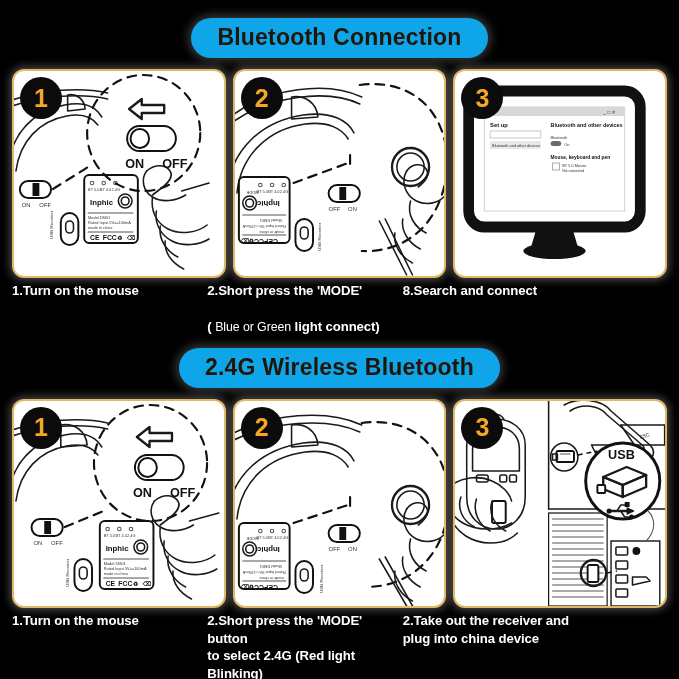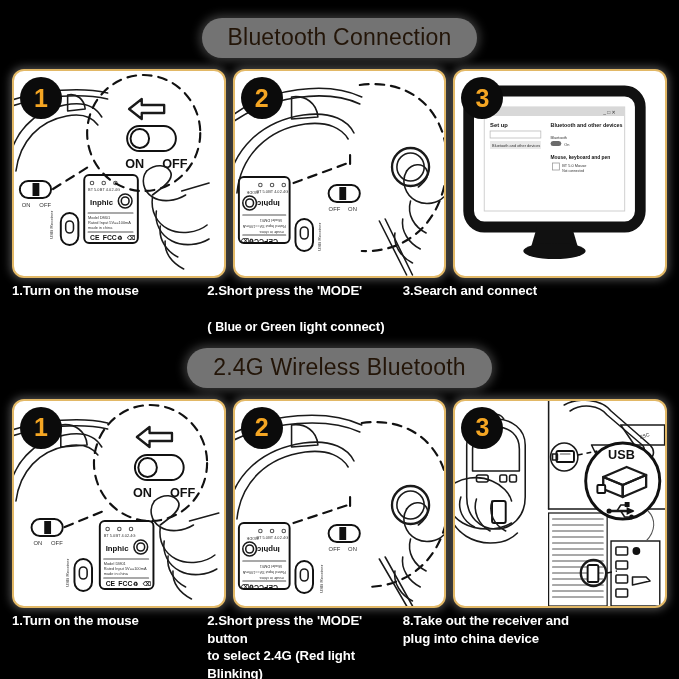--- a/index.html
+++ b/index.html
@@ -8,25 +8,25 @@
     background:#000000;
     font-family:"Liberation Sans", sans-serif;
     overflow:hidden;
     position:relative;
   }
   .page{position:relative;width:679px;height:679px;}
 
   
   .banner-row{display:flex;justify-content:center;align-items:center;}
   .banner{
-    background:#737373;
+    background:#0ea5e9;
     color:#231508;
     border-radius:22px;
     font-size:23px;
-    font-weight:400;
+    font-weight:700;
     letter-spacing:.2px;
     padding:7px 26px 9px 26px;
     line-height:1.05;
     white-space:nowrap;
     box-shadow:0 0 10px 3px rgba(255,255,255,.22);
   }
 
   
   .grid{
     display:flex;
@@ -64,21 +64,21 @@
     box-sizing:border-box;width:603px;
   }
   .caption{
     flex:1 1 0;
     color:#ffffff;
     font-size:13.2px;
     font-weight:700;
     line-height:1.35;
     letter-spacing:-.1px;
   }
-  .caption .light{font-weight:700;font-size:12.4px;}
+  .caption .light{font-weight:400;font-size:12.4px;}
 
   .sec1-wrap{padding-top:18px;}
   .sec2-wrap{padding-top:12px;}
   .banner-gap{height:11px;}
 
   
   .ln{fill:none;stroke:#1a1a1a;stroke-width:1.6;stroke-linecap:round;stroke-linejoin:round;}
   .ln2{fill:none;stroke:#1a1a1a;stroke-width:2.4;stroke-linecap:round;stroke-linejoin:round;}
   .lnT{fill:none;stroke:#555;stroke-width:1.1;stroke-linecap:round;stroke-linejoin:round;}
   .dash{fill:none;stroke:#111;stroke-width:2.2;stroke-dasharray:9 7;stroke-linecap:round;}
@@ -275,21 +275,21 @@
       </div>
     </div>
 
     <div class="captions">
       <div class="caption">1.Turn on the mouse</div>
       <div class="caption">
         <span>2.Short press the 'MODE'</span><br>
         <br>
         <span>( </span><span class="light">Blue or Green</span><span> light connect)</span>
       </div>
-      <div class="caption">3.Search and connect</div>
+      <div class="caption">8.Search and connect</div>
     </div>
   </div>
 
   <div class="sec2-wrap">
 
     <div class="banner-row">
       <div class="banner">2.4G Wireless Bluetooth</div>
     </div>
 
     <div class="banner-gap"></div>
@@ -515,19 +515,19 @@
       </div>
     </div>
 
     <div class="captions">
       <div class="caption">1.Turn on the mouse</div>
       <div class="caption">
         <span>2.Short press the 'MODE'  button</span><br>
         <span>to select 2.4G (Red light Blinking)</span>
       </div>
       <div class="caption">
-        <span>8.Take out the receiver and</span><br>
+        <span>2.Take out the receiver and</span><br>
         <span>plug into china device</span>
       </div>
     </div>
   </div>
 
 </div>
 
 </body></html>

